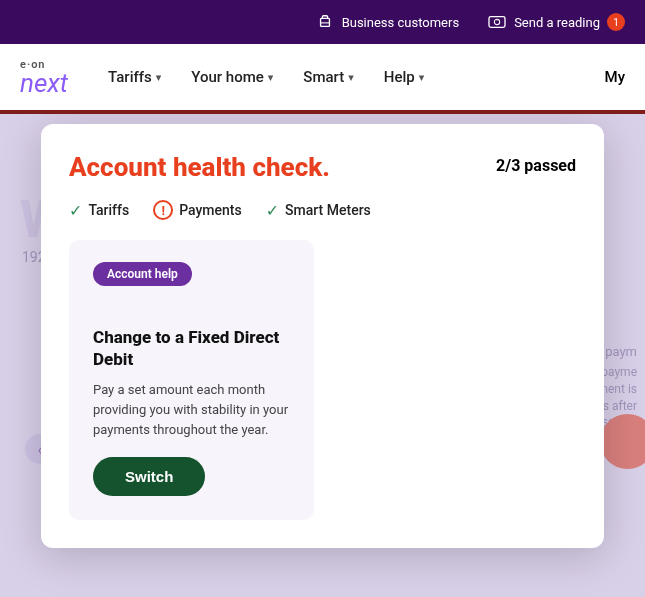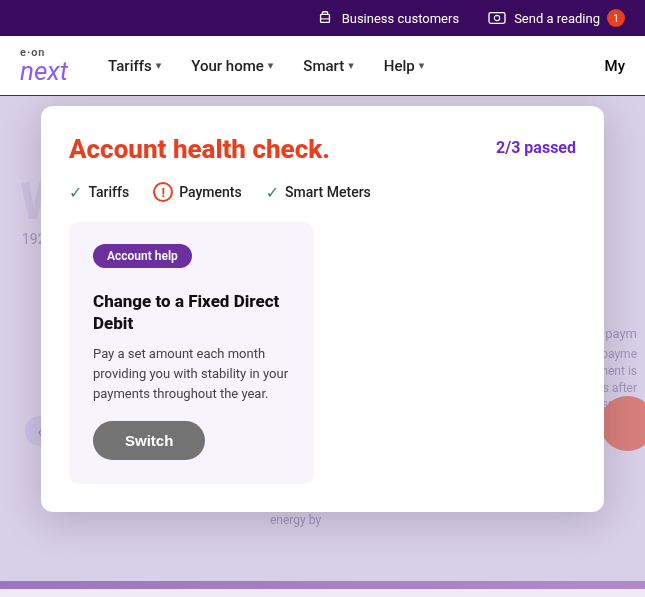--- a/index.html
+++ b/index.html
@@ -8,21 +8,21 @@
       width: 645px;
       height: 597px;
       overflow: hidden;
       position: relative;
       background: #f0eaf7;
     }
 
     
     .top-bar {
       background: #3a0a5e;
-      height: 36px;
+      height: 44px;
       display: flex;
       align-items: center;
       justify-content: flex-end;
       padding: 0 20px;
       gap: 28px;
     }
     .top-bar-item {
       color: #fff;
       font-size: 13px;
       display: flex;
@@ -46,26 +46,26 @@
       font-size: 10px;
       display: flex;
       align-items: center;
       justify-content: center;
       position: relative;
     }
 
     
     .nav-bar {
       background: #fff;
-      height: 60px;
+      height: 70px;
       display: flex;
       align-items: center;
       padding: 0 20px;
       gap: 30px;
-      border-bottom: 1px solid #7f1d1d;
+      border-bottom: 4px solid #7f1d1d;
     }
     .logo-area {
       display: flex;
       flex-direction: column;
       line-height: 1;
       margin-right: 10px;
     }
     .logo-eon {
       font-size: 11px;
       color: #555;
@@ -227,21 +227,21 @@
       margin-bottom: 18px;
     }
     .modal-title {
       font-size: 26px;
       font-weight: 800;
       color: #e8401e;
     }
     .modal-passed {
       font-size: 16px;
       font-weight: 700;
-      color: #6d28d9;
+      color: #000000;
       margin-top: 4px;
     }
     .modal-checks {
       display: flex;
       gap: 24px;
       align-items: center;
       margin-bottom: 20px;
     }
     .check-item {
       display: flex;
@@ -276,38 +276,38 @@
       max-width: 245px;
     }
     .account-help-badge {
       background: #6b2fa0;
       color: #fff;
       font-size: 12px;
       font-weight: 600;
       padding: 5px 14px;
       border-radius: 20px;
       display: inline-block;
-      margin-bottom: 14px;
+      margin-bottom: 32px;
     }
     .card-title {
       font-size: 17px;
       font-weight: 800;
       color: #111;
       margin-bottom: 10px;
       line-height: 1.3;
       margin-top: 8px;
     }
     .card-desc {
       font-size: 13px;
       color: #444;
       line-height: 1.55;
       margin-bottom: 16px;
     }
     .switch-btn {
-      background: #737373;
+      background: #14532d;
       color: #fff;
       border: none;
       border-radius: 25px;
       padding: 11px 32px;
       font-size: 15px;
       font-weight: 700;
       cursor: pointer;
     }
   </style>
 </head>

